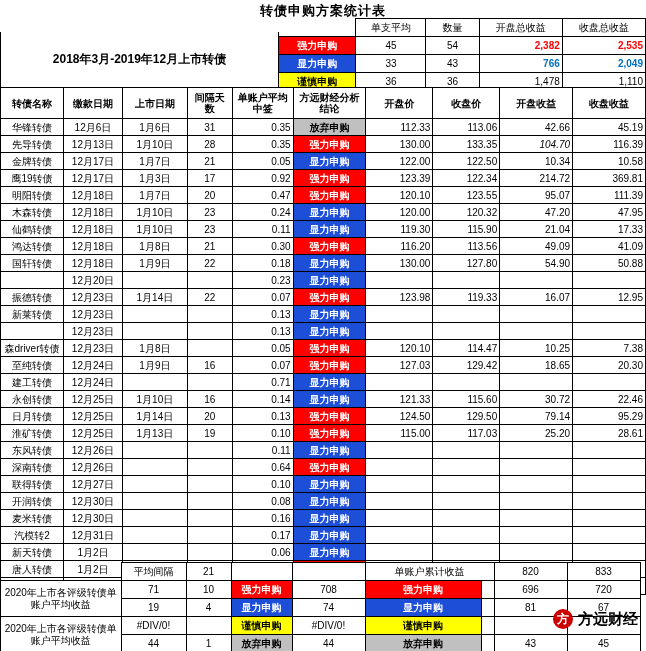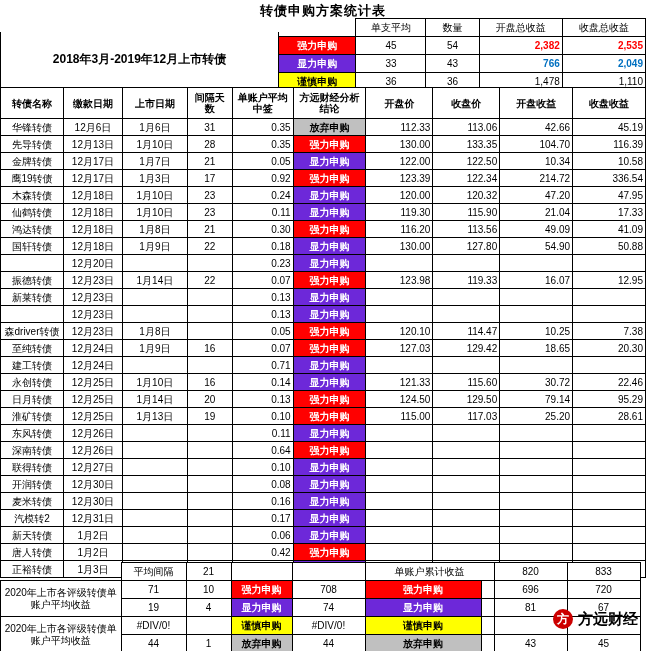--- a/index.html
+++ b/index.html
@@ -30,21 +30,21 @@
     line-height:11px;
     height:15px;
     white-space:nowrap;
     overflow:hidden;
     text-align:center;
     background:#fff;
   }
   .b{font-weight:normal;}
   .r{text-align:right;}
   .red{background:#ff0000;color:#ffffff;font-weight:bold;}
-  .cyan{background:#6d28d9;color:#ffffff;font-weight:bold;}
+  .cyan{background:#1d4ed8;color:#ffffff;font-weight:bold;}
   .yellow{background:#ffff00;color:#000;font-weight:bold;}
   .grey{background:#c0c0c0;color:#000;font-weight:bold;}
   .redtxt{color:#ff0000;font-weight:bold;}
   .cyantxt{color:#0070c0;font-weight:bold;}
   .greenfill{background:#d9e8d0;}
   .nb{border:none;}
 
   
   .summary{position:absolute;left:278px;top:18px;}
   .summary td{height:17px;}
@@ -158,21 +158,21 @@
         </tr>
         <tr>
           <td style="width: 58px;">先导转债</td>
           <td style="width: 54px;">12月13日</td>
           <td style="width: 60px;">1月10日</td>
           <td style="width: 40px;">28</td>
           <td class="r" style="width: 56px;">0.35</td>
           <td class="red" style="width: 68px;">强力申购</td>
           <td class="r" style="width: 62px;">130.00</td>
           <td class="r" style="width: 62px;">133.35</td>
-          <td class="r" style="width: 68px;">104.70</td>
+          <td class="r" style="width: 68px; font-style: italic;">104.70</td>
           <td class="r" style="width: 68px;">116.39</td>
         </tr>
         <tr>
           <td style="width: 58px;">金牌转债</td>
           <td style="width: 54px;">12月17日</td>
           <td style="width: 60px;">1月7日</td>
           <td style="width: 40px;">21</td>
           <td class="r" style="width: 56px;">0.05</td>
           <td class="cyan" style="width: 68px;">显力申购</td>
           <td class="r" style="width: 62px;">122.00</td>
@@ -183,21 +183,33 @@
         <tr>
           <td style="width: 58px;">鹰19转债</td>
           <td style="width: 54px;">12月17日</td>
           <td style="width: 60px;">1月3日</td>
           <td style="width: 40px;">17</td>
           <td class="r" style="width: 56px;">0.92</td>
           <td class="red" style="width: 68px;">强力申购</td>
           <td class="r" style="width: 62px;">123.39</td>
           <td class="r" style="width: 62px;">122.34</td>
           <td class="r" style="width: 68px;">214.72</td>
-          <td class="r" style="width: 68px;">336.54</td>
+          <td class="r" style="width: 68px;">369.81</td>
+        </tr>
+        <tr>
+          <td style="width: 58px;">明阳转债</td>
+          <td style="width: 54px;">12月18日</td>
+          <td style="width: 60px;">1月7日</td>
+          <td style="width: 40px;">20</td>
+          <td class="r" style="width: 56px;">0.47</td>
+          <td class="red" style="width: 68px;">强力申购</td>
+          <td class="r" style="width: 62px;">120.10</td>
+          <td class="r" style="width: 62px;">123.55</td>
+          <td class="r" style="width: 68px;">95.07</td>
+          <td class="r" style="width: 68px;">111.39</td>
         </tr>
         <tr>
           <td style="width: 58px;">木森转债</td>
           <td style="width: 54px;">12月18日</td>
           <td style="width: 60px;">1月10日</td>
           <td style="width: 40px;">23</td>
           <td class="r" style="width: 56px;">0.24</td>
           <td class="cyan" style="width: 68px;">显力申购</td>
           <td class="r" style="width: 62px;">120.00</td>
           <td class="r" style="width: 62px;">120.32</td>

